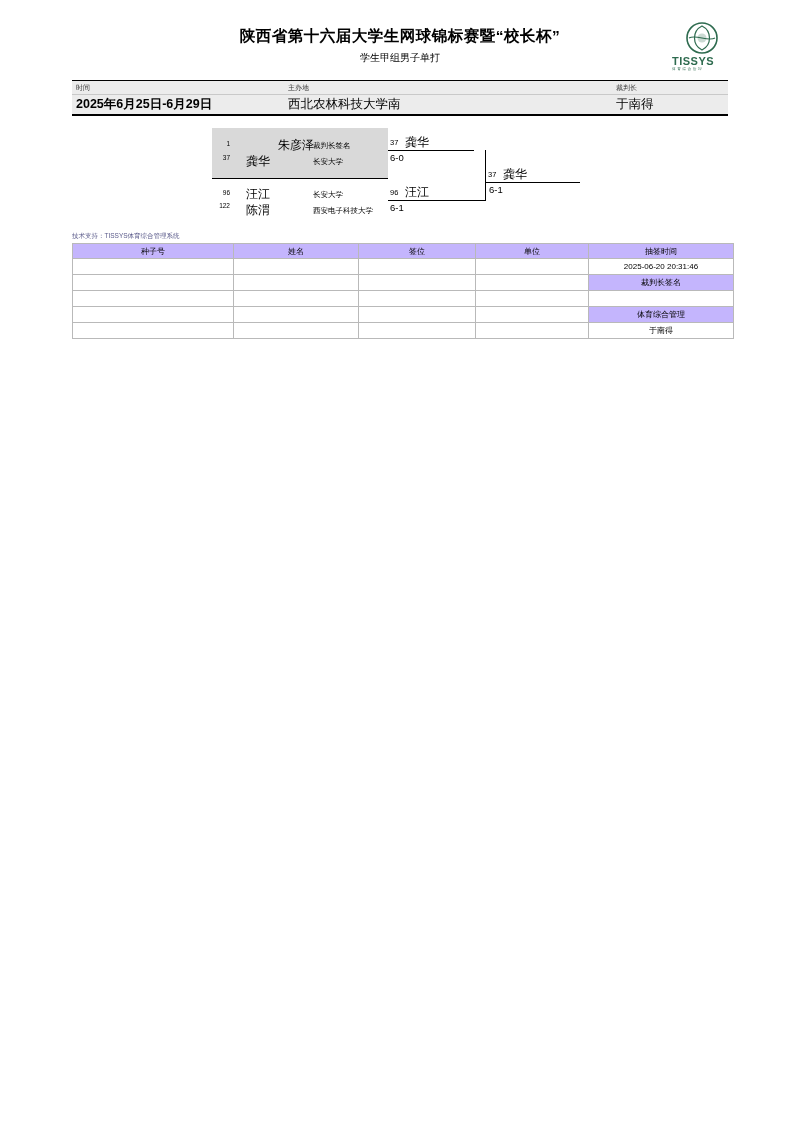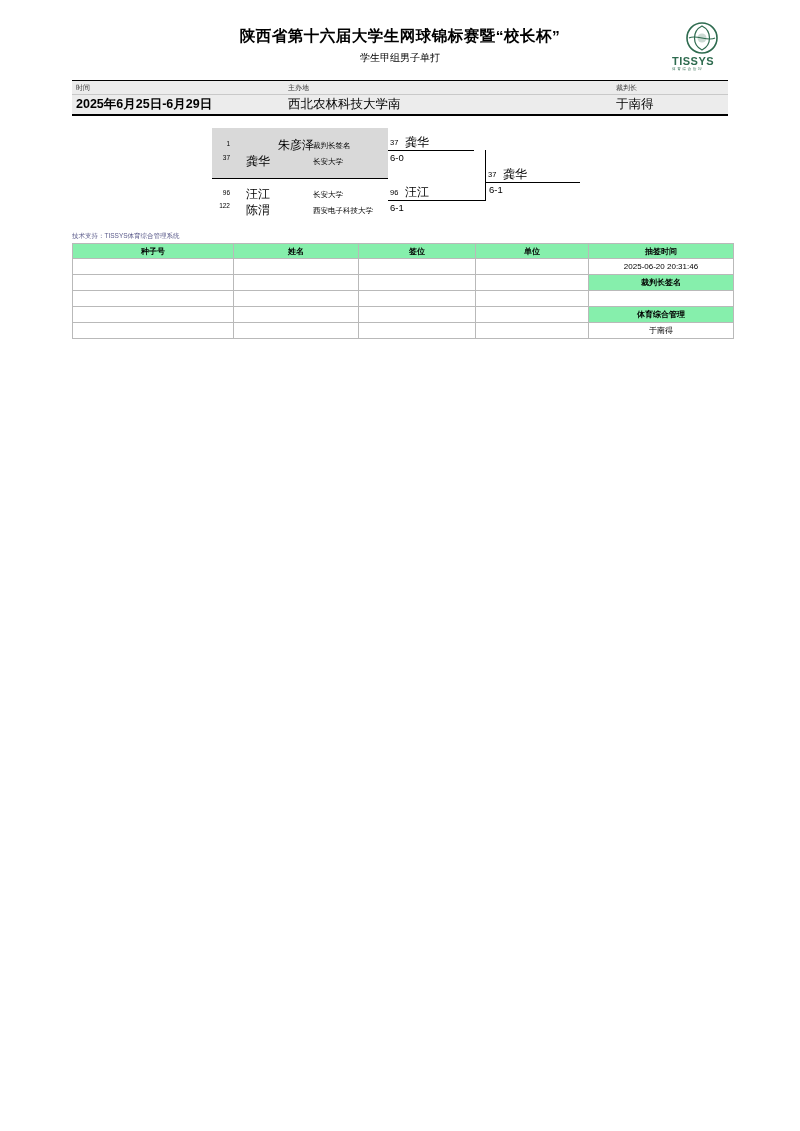--- a/index.html
+++ b/index.html
@@ -183,22 +183,22 @@
   .bottom-table td, .bottom-table th {
     border: 1px solid #b9b9b9;
     height: 15px;
     font-size: 8px;
     font-weight: normal;
     padding: 0;
     text-align: center;
     color: #000;
   }
   .bottom-table th {
-    background: #86efac;
-    font-weight: bold;
+    background: #c4b5fd;
+    font-weight: normal;
     height: 14px;
   }
   .bottom-table td.empty { background: #ffffff; }
   .bottom-table td.val-cell { font-size: 8px; }
 </style>
 </head>
 <body>
 
 <div class="page">
 

